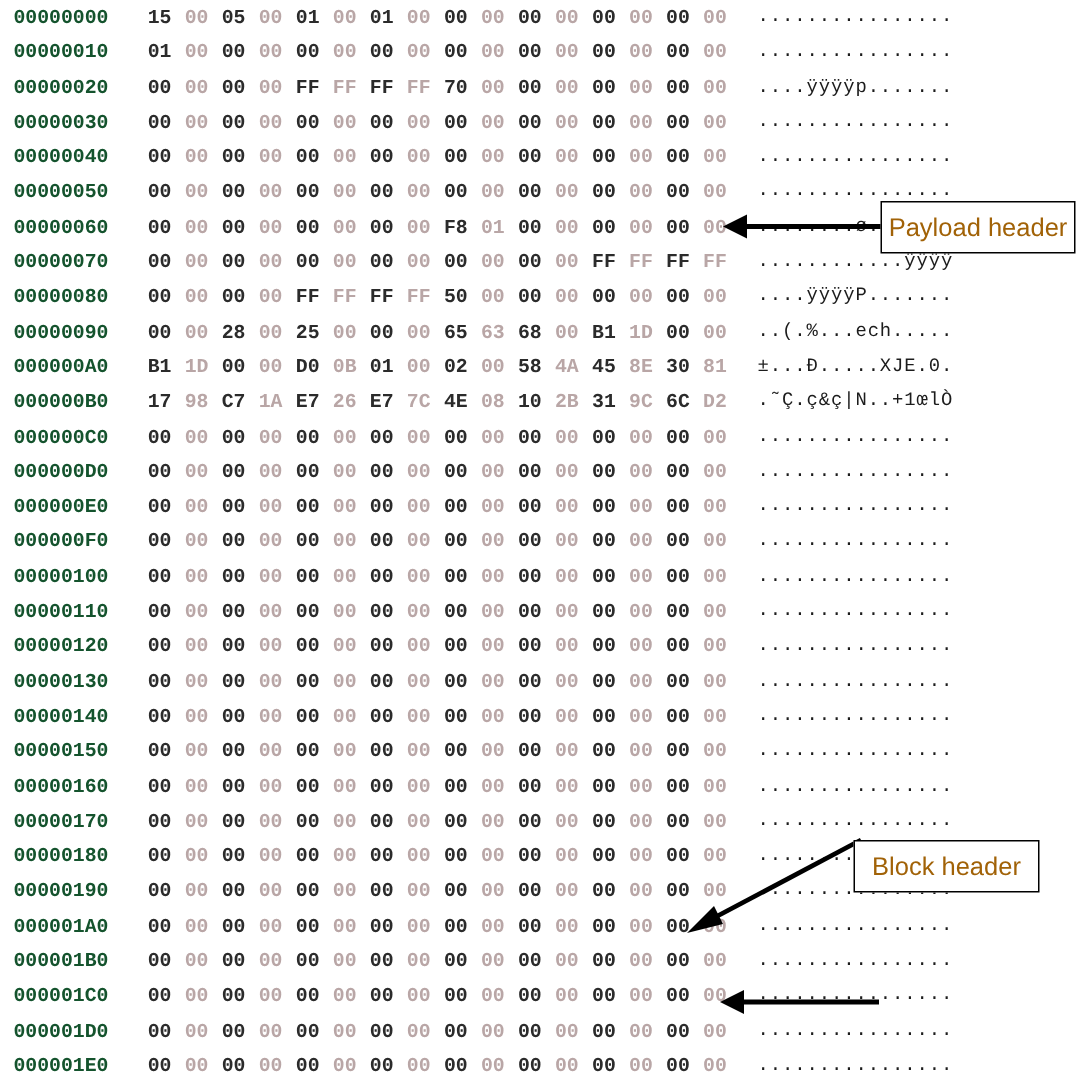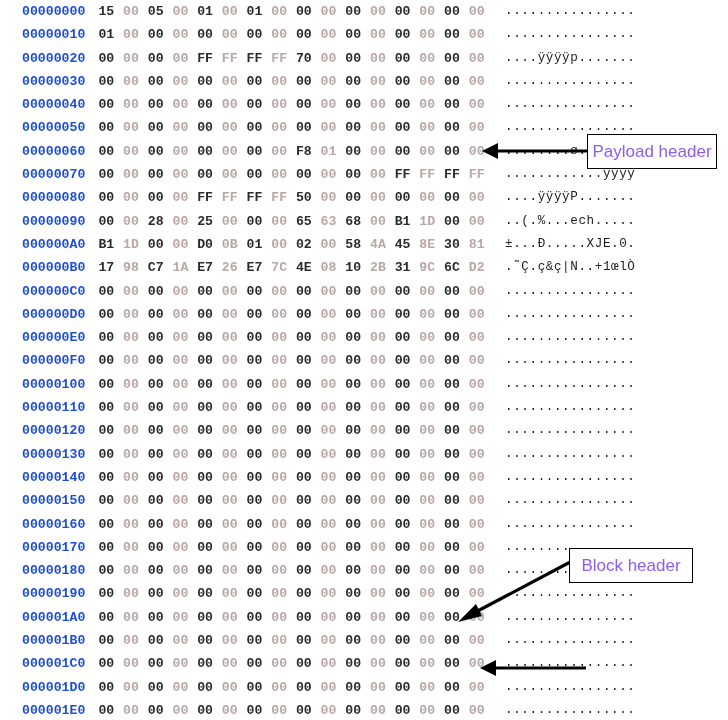--- a/index.html
+++ b/index.html
@@ -26,22 +26,22 @@
     line-height: 23.3px;
     white-space: nowrap;
     font-size: 13.2px;
     letter-spacing: 0;
   }
 
   .addr {
     display: inline-block;
     width: 94px;
     text-align: left;
-    padding-left: 22px;
-    color: #1d4ed8;
+    padding-left: 9px;
+    color: #14532d;
     font-weight: bold;
     box-sizing: border-box;
   }
 
   .bytes {
     display: inline-block;
     position: relative;
   }
 
   .b {
@@ -71,21 +71,21 @@
     z-index: -1;
     pointer-events: none;
   }
 
   .callout {
     position: absolute;
     background: #ffffff;
     border: 1.4px solid #000000;
     font-family: "Liberation Sans", sans-serif;
     font-size: 17px;
-    color: #8b5cf6;
+    color: #a16207;
     display: flex;
     align-items: center;
     justify-content: center;
     box-sizing: border-box;
     z-index: 20;
   }
 
   .arrow-svg {
     position: absolute;
     z-index: 15;
@@ -142,21 +142,21 @@
     <span>Payload header</span>
   </div>
 
   <svg class="arrow-svg" style="left:452px; top:556px; width:126px; height:66px;" viewBox="0 0 126 66">
     <g stroke="#000000" stroke-width="3.2" fill="none">
       <line x1="122" y1="4" x2="20" y2="58"></line>
     </g>
     <polygon points="6,66 24,48 30,60" fill="#000000"></polygon>
   </svg>
 
-  <div class="callout" style="left:569px; top:548px; width:124px; height:35px;">
+  <div class="callout" style="left:569px; top:560px; width:124px; height:35px;">
     <span>Block header</span>
   </div>
 
   <svg class="arrow-svg" style="left:478px; top:655px; width:112px; height:26px;" viewBox="0 0 112 26">
     <g stroke="#000000" stroke-width="3.2" fill="none">
       <line x1="108" y1="13" x2="14" y2="13"></line>
     </g>
     <polygon points="2,13 18,5 18,21" fill="#000000"></polygon>
   </svg>
 

